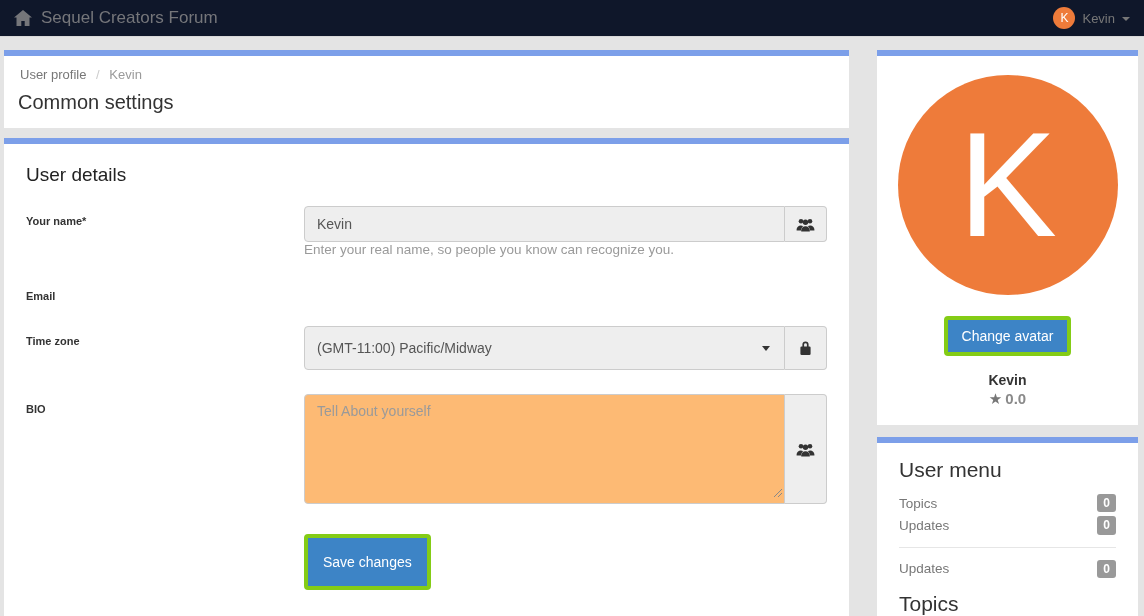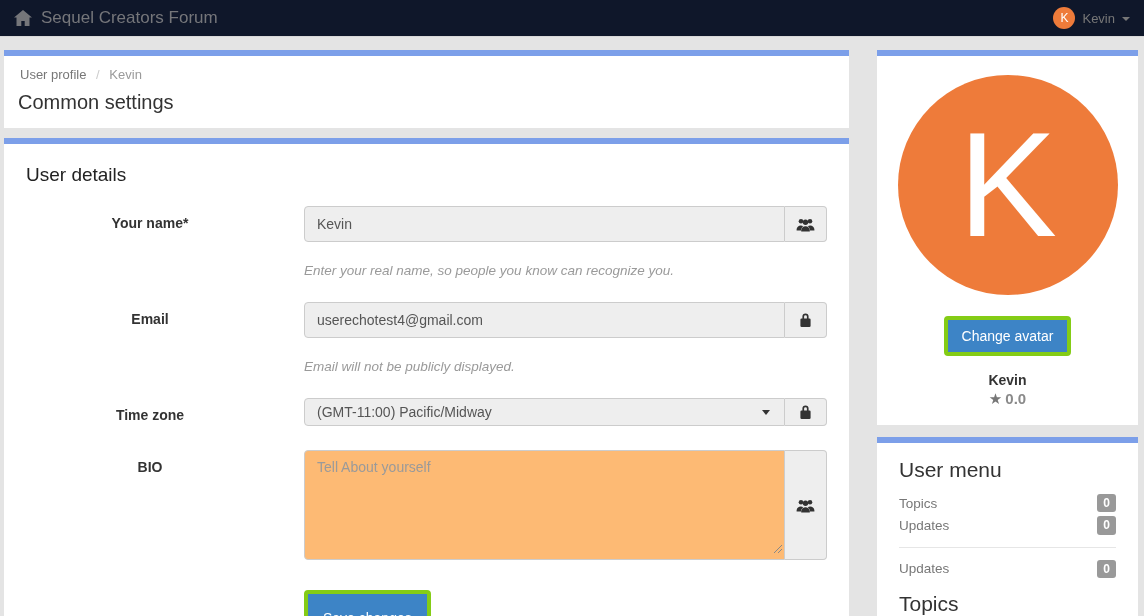--- a/index.html
+++ b/index.html
@@ -39,39 +39,39 @@
   .crumb-section { color: #777; cursor: pointer; }
   .crumb-sep { color: #ccc; margin: 0 6px; }
   .crumb-current { color: #9a9a9a; }
   .page-title { font-size: 20px; font-weight: normal; color: #333; margin-top: 9px; }
   
   .form-panel { margin-top: 10px; min-height: 484px; }
   .form-panel .panel-body { padding: 20px 22px; }
   .section-title { font-size: 19px; font-weight: normal; color: #222; margin-bottom: 20px; }
   .form-row { display: flex; margin-bottom: 24px; }
   .form-label {
-    width: 248px; text-align: center; font-weight: bold; font-size: 14px;
+    width: 248px; text-align: left; font-weight: bold; font-size: 11px;
     color: #333; padding-top: 9px; flex: none;
   }
   .form-control-col { margin-left: 30px; width: 526px; }
   .input-group { display: flex; width: 100%; }
   .text-input {
     flex: 1; height: 36px; background: #eee; border: 1px solid #ccc;
     border-radius: 4px 0 0 4px; padding: 6px 12px; font-size: 14px; color: #555;
     font-family: "Liberation Sans", sans-serif; outline: none; min-width: 0;
   }
   .text-input::placeholder, .bio-area::placeholder { color: #9a9a9a; }
   .addon {
     width: 42px; background: #eee; border: 1px solid #ccc; border-left: none;
     border-radius: 0 4px 4px 0; display: flex; align-items: center; justify-content: center;
     color: #333; flex: none;
   }
-  .help-block { margin-top: 21px; font-size: 13.5px; color: #9a9a9a; font-style: italic; }
+  .help-block { margin-top: 0; font-size: 13.5px; color: #9a9a9a; }
   .form-select {
-    flex: 1; height: 28px; background: #eee; border: 1px solid #ccc;
+    flex: 1; height: 44px; background: #eee; border: 1px solid #ccc;
     border-radius: 4px 0 0 4px; padding: 8px 12px; font-size: 14px; color: #555;
     display: flex; align-items: center; justify-content: space-between; cursor: pointer; min-width: 0;
   }
   .select-caret {
     width: 0; height: 0; border-left: 4px solid transparent; border-right: 4px solid transparent;
     border-top: 5px solid #333; margin-right: 2px;
   }
   .bio-group { align-items: stretch; }
   .bio-area {
     flex: 1; height: 110px; background: #fdba74; border: 1px solid #ccc;
@@ -166,32 +166,20 @@
                 </svg>
               </span>
             </div>
             <div class="help-block">Enter your real name, so people you know can recognize you.</div>
           </div>
         </div>
 
         
         <div class="form-row">
           <label class="form-label">Email</label>
-          <div class="form-control-col">
-            <div class="input-group">
-              <input class="text-input" type="text" value="userechotest4@gmail.com" style="">
-              <span class="addon">
-                <svg width="13" height="16" viewBox="0 0 13 16" fill="#333">
-                  <path d="M3.4 7V4.6a3.1 3.1 0 0 1 6.2 0V7H7.9V4.6a1.4 1.4 0 0 0-2.8 0V7z"></path>
-                  <rect x="1.4" y="6.6" width="10.2" height="8.4" rx="1.2"></rect>
-                </svg>
-              </span>
-            </div>
-            <div class="help-block">Email will not be publicly displayed.</div>
-          </div>
         </div>
 
         
         <div class="form-row">
           <label class="form-label">Time zone</label>
           <div class="form-control-col">
             <div class="input-group">
               <div class="form-select">
                 <span>(GMT-11:00) Pacific/Midway</span>
                 <span class="select-caret"></span>

